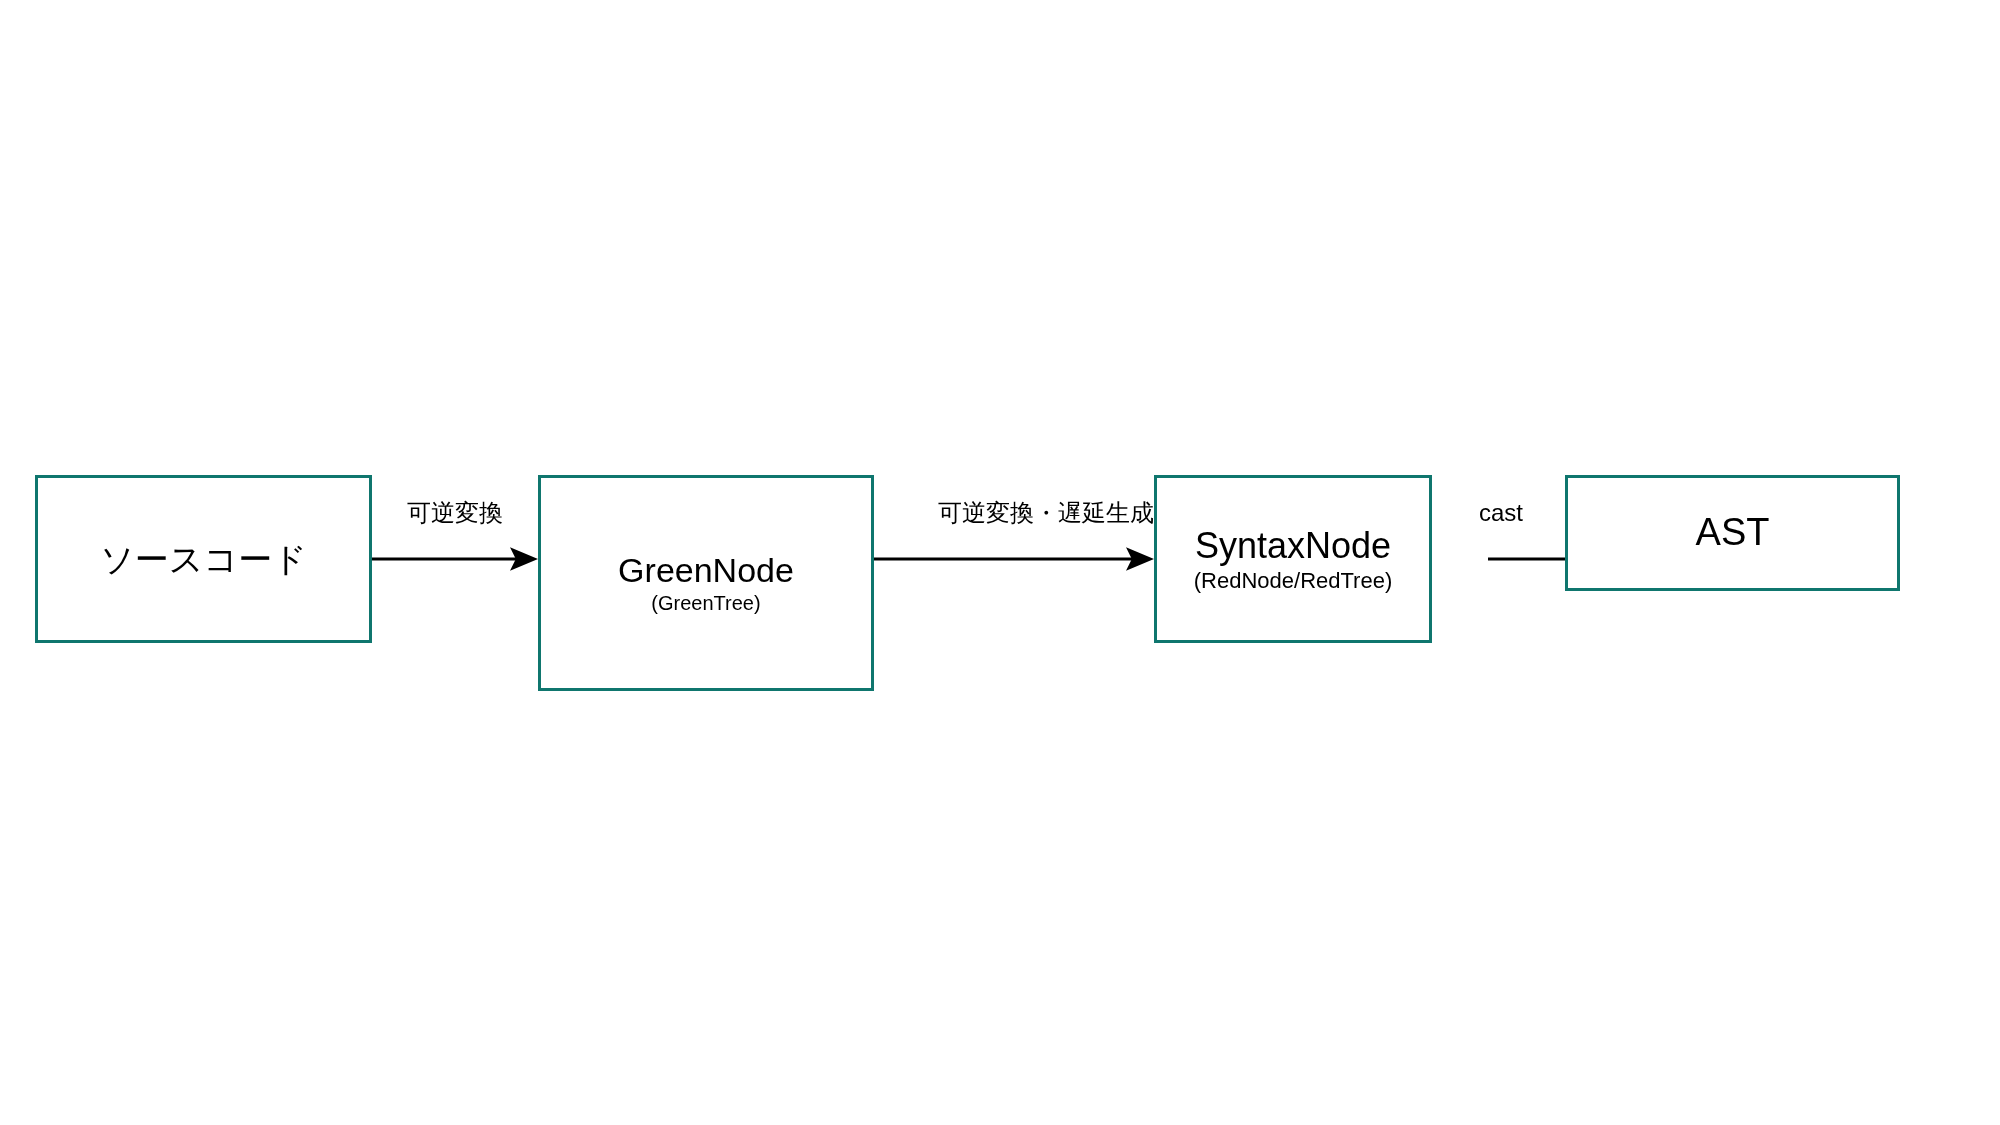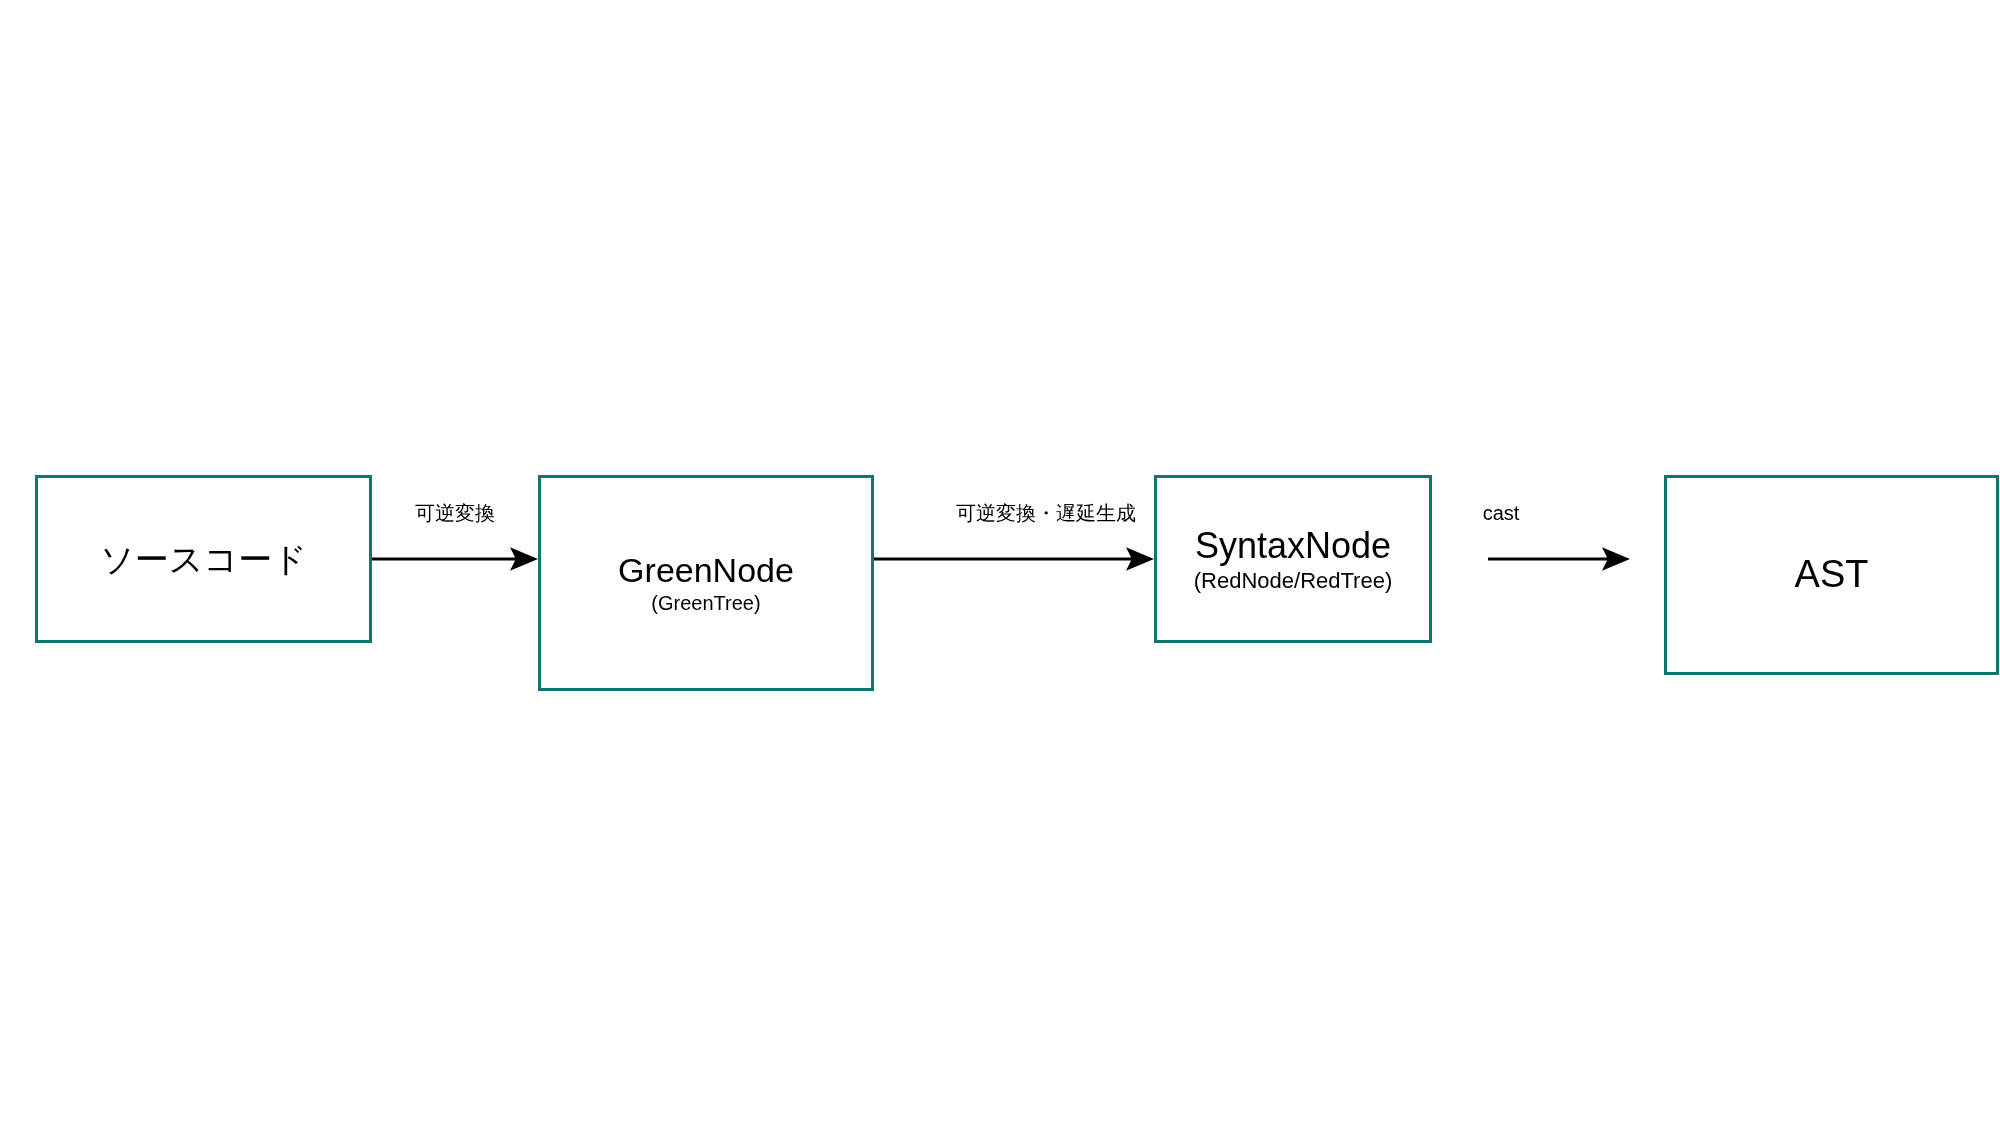--- a/index.html
+++ b/index.html
@@ -52,31 +52,31 @@
   .node--ast .node-title { font-size: 38px; }
   .node-subtitle {
     font-size: 20px;
     line-height: 1.25;
     white-space: nowrap;
   }
   .node--syntaxnode .node-subtitle { font-size: 22px; }
   .edge-label {
     position: absolute;
     transform: translateX(-50%);
-    font-size: 20px;
+    font-size: 24px;
     line-height: 26px;
     white-space: nowrap;
     background: #ffffff;
     padding: 0 2px;
   }
   
   .node--source     { left: 35px;   top: 475px; width: 337px; height: 168px; }
   .node--greennode  { left: 538px;  top: 475px; width: 336px; height: 216px; }
   .node--syntaxnode { left: 1154px; top: 475px; width: 278px; height: 168px; }
-  .node--ast        { left: 1664px; top: 475px; width: 335px; height: 200px; }
+  .node--ast        { left: 1565px; top: 475px; width: 335px; height: 116px; }
   .edge-label--1 { left: 455px;  top: 500px; }
   .edge-label--2 { left: 1046px; top: 500px; }
   .edge-label--3 { left: 1501px; top: 500px; }
 </style>
 </head>
 <body>
 
 <div class="canvas">
 
   <svg class="edges-layer" viewBox="0 0 2000 1125" xmlns="http://www.w3.org/2000/svg" aria-hidden="true">

